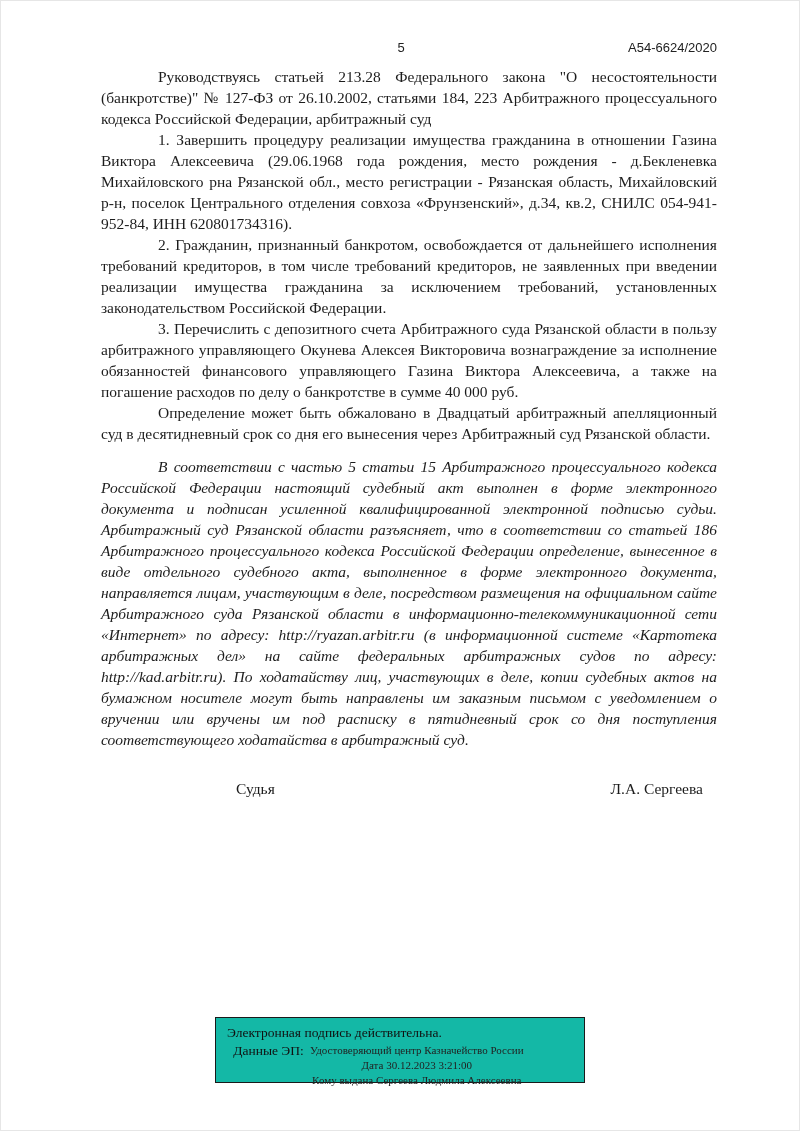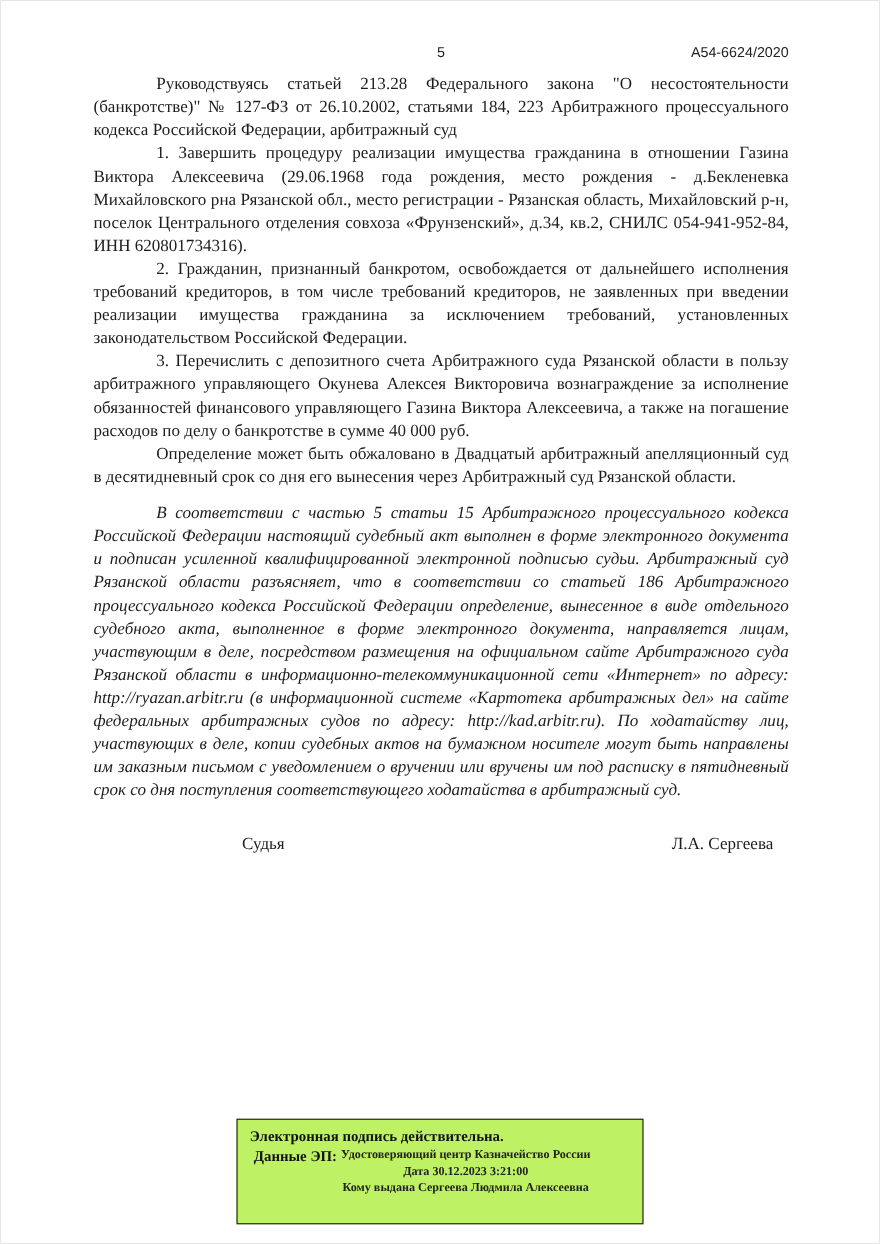--- a/index.html
+++ b/index.html
@@ -34,21 +34,21 @@
     text-align: center;
   }
   .case-num {
     position: absolute;
     right: 0;
     top: 0;
   }
   .content {
     position: absolute;
     top: 66px;
-    left: 85px;
+    left: 101px;
     right: 83px;
   }
   p.body-p {
     margin: 0;
     font-size: 15.5px;
     line-height: 21px;
     text-align: justify;
     text-indent: 57px;
   }
   h2.ruling {
@@ -72,26 +72,25 @@
     padding-right: 14px;
     font-size: 15.5px;
     line-height: 21px;
     gap: 20px;
   }
   .stamp {
     position: absolute;
     left: 215px;
     top: 1017px;
     width: 370px;
-    height: 96px;
+    height: 66px;
     box-sizing: border-box;
     border: 1.5px solid #1a1a1a;
     padding: 6px 8px 0 11px;
-    background: #bef264;
-    font-weight: bold;
+    background: #14b8a6;
   }
   .stamp-title {
     font-size: 13.5px;
     line-height: 17px;
     color: #111;
   }
   .stamp-row {
     display: flex;
     margin-top: 2px;
     text-align: center;

